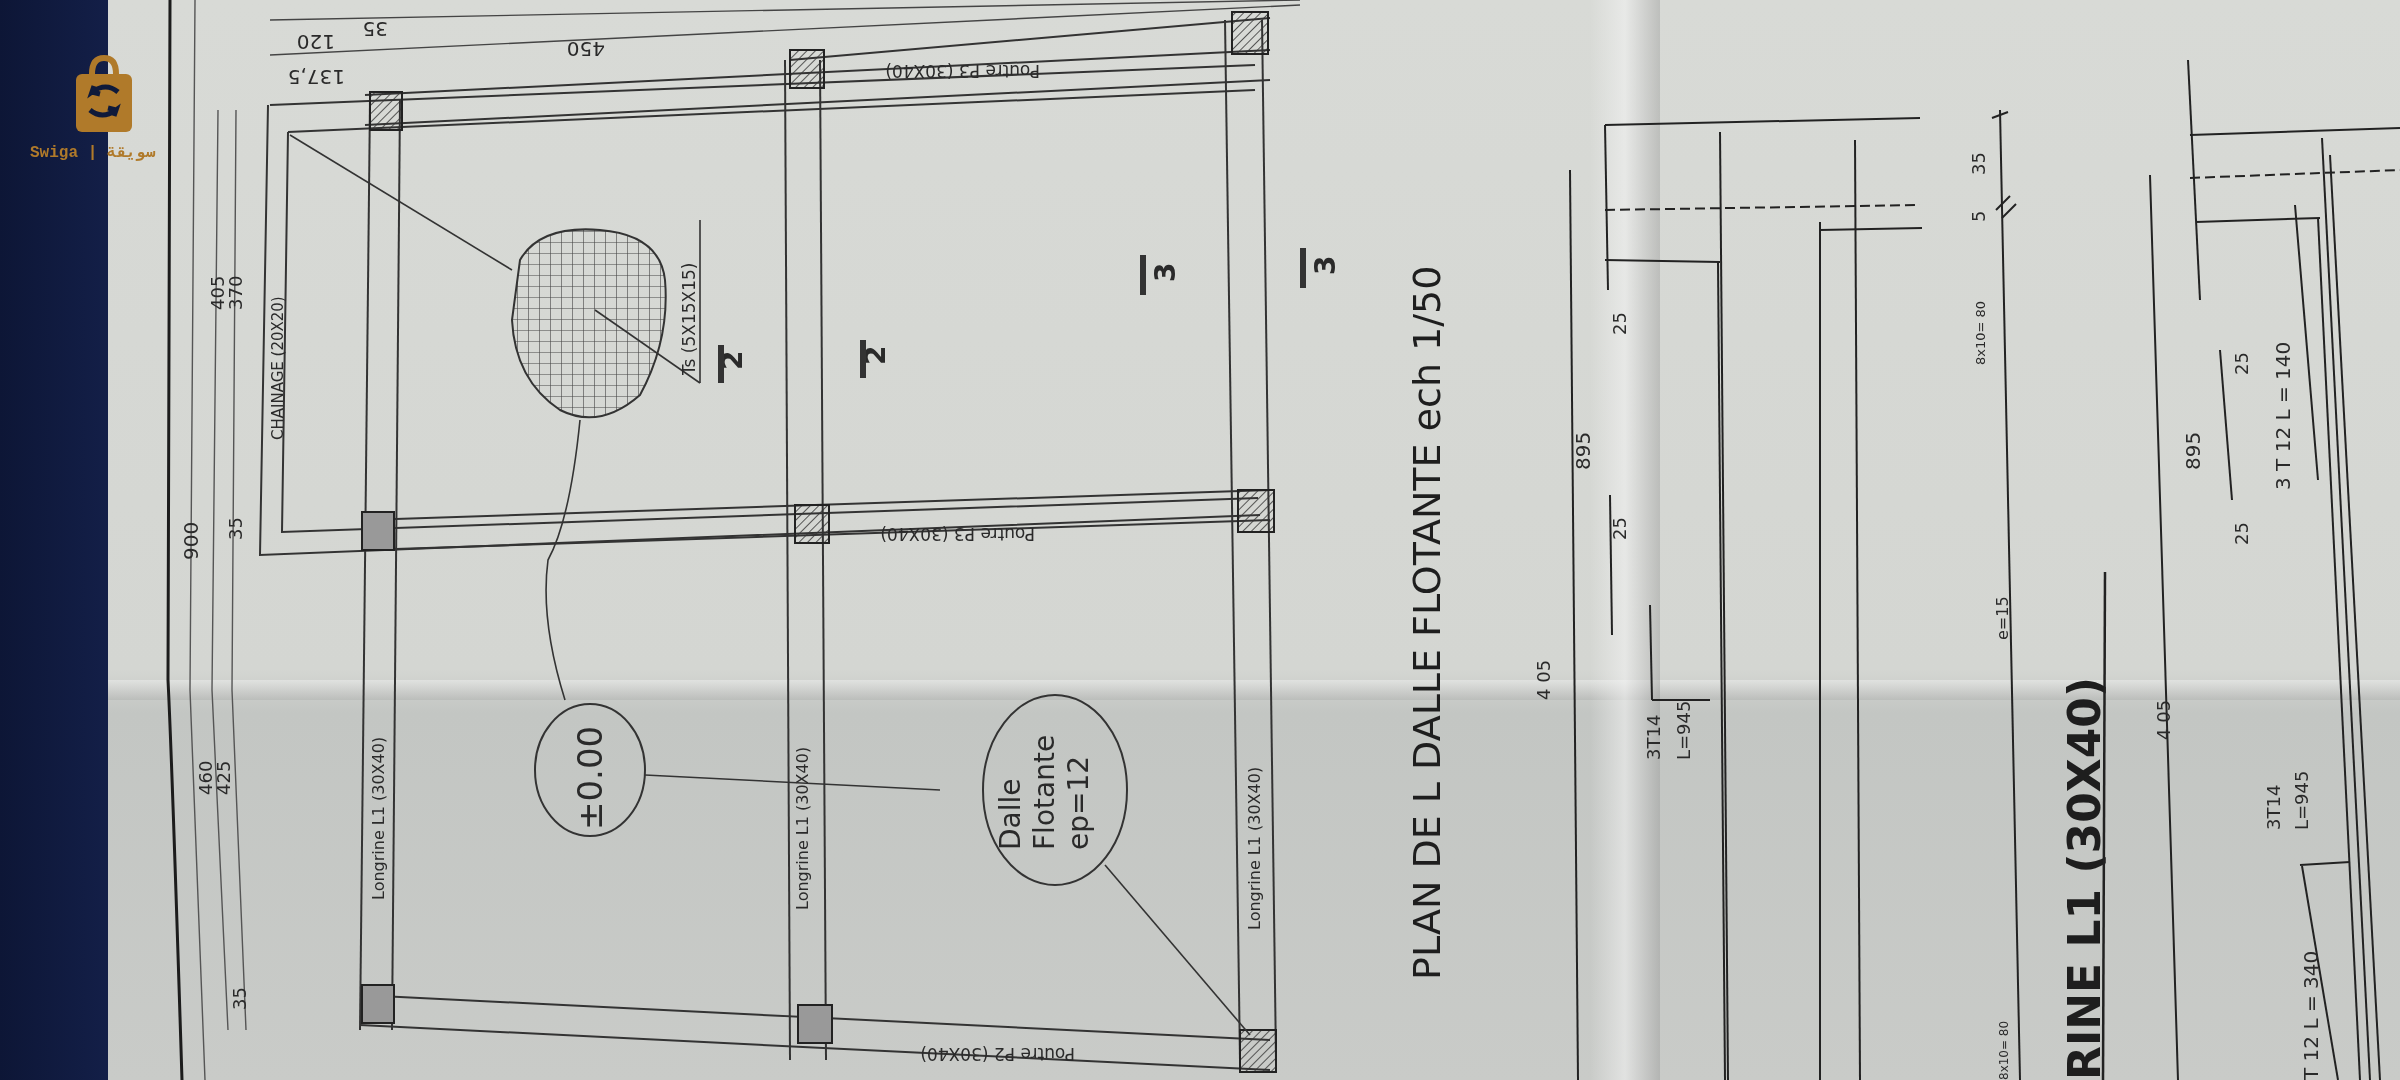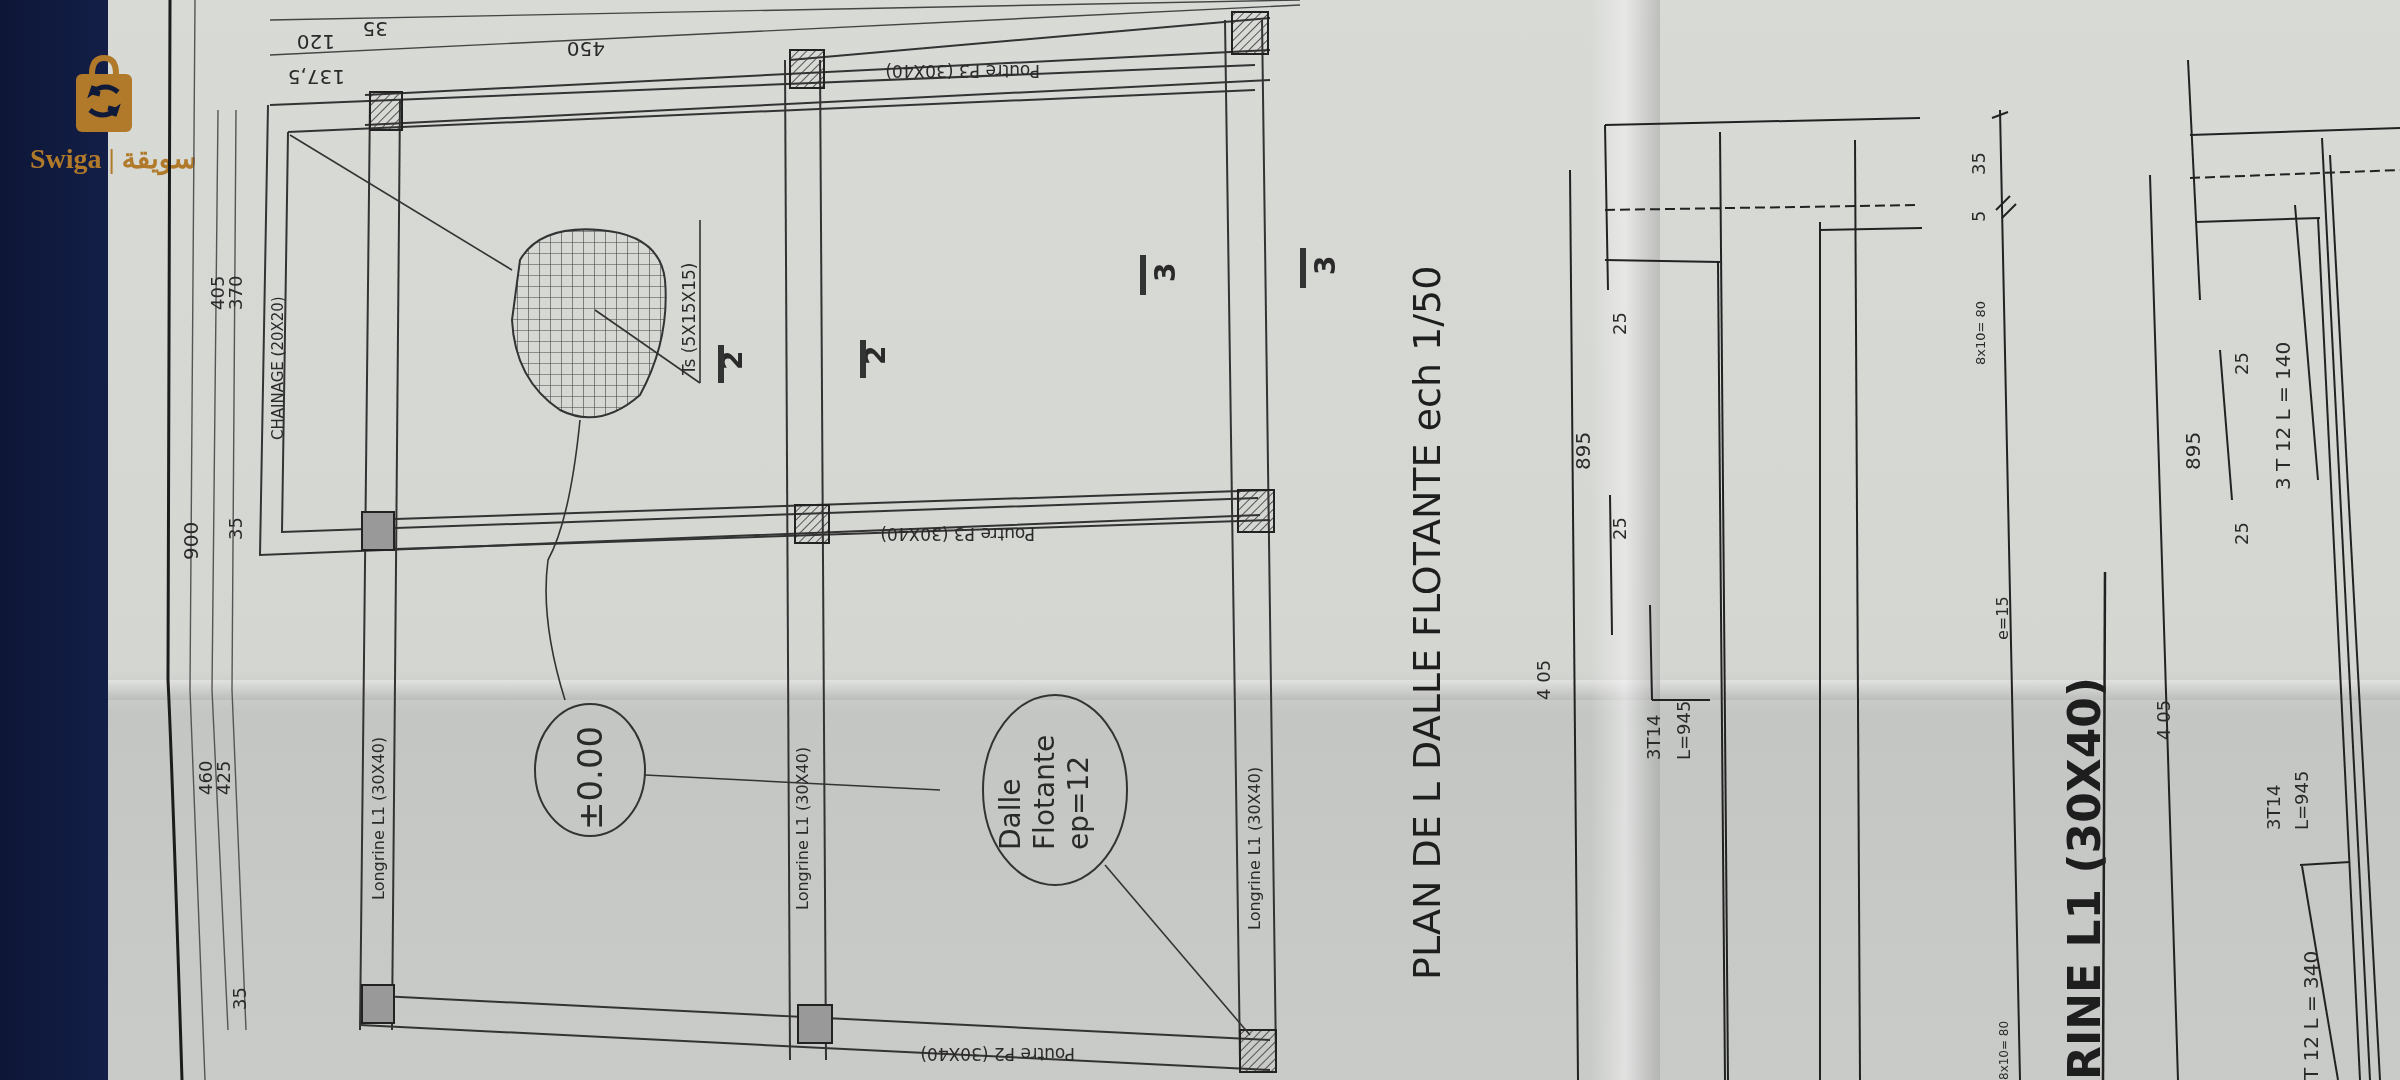--- a/index.html
+++ b/index.html
@@ -23,21 +23,21 @@
   .paper-fold-v {
     position: absolute; left: 1590px; top: 0; width: 70px; height: 1080px;
     background: linear-gradient(90deg, rgba(230,230,230,0.0), rgba(245,245,245,0.55), rgba(140,140,140,0.35));
   }
   .logo {
     position: absolute; left: 14px; top: 26px; width: 150px; height: 120px;
   }
   .logo-bag { position: absolute; left: 58px; top: 28px; width: 64px; height: 82px; }
   .logo-text {
     position: absolute; left: 16px; top: 116px; color: #b07a2a;
-    font-family: Liberation Serif, serif; font-weight: bold; font-size: 28px; white-space: nowrap;
+    font-family: Liberation Mono, monospace; font-weight: bold; font-size: 16px; white-space: nowrap;
   }
   svg.drawing { position: absolute; left: 0; top: 0; }
   .t { font-family: "DejaVu Sans", sans-serif; fill: #2a2a2a; }
   .title-text { font-family: "DejaVu Sans", sans-serif; fill: #1e1e1e; }
 </style>
 </head>
 <body>
 
 <div class="left-strip"></div>
 <div class="paper"></div>

